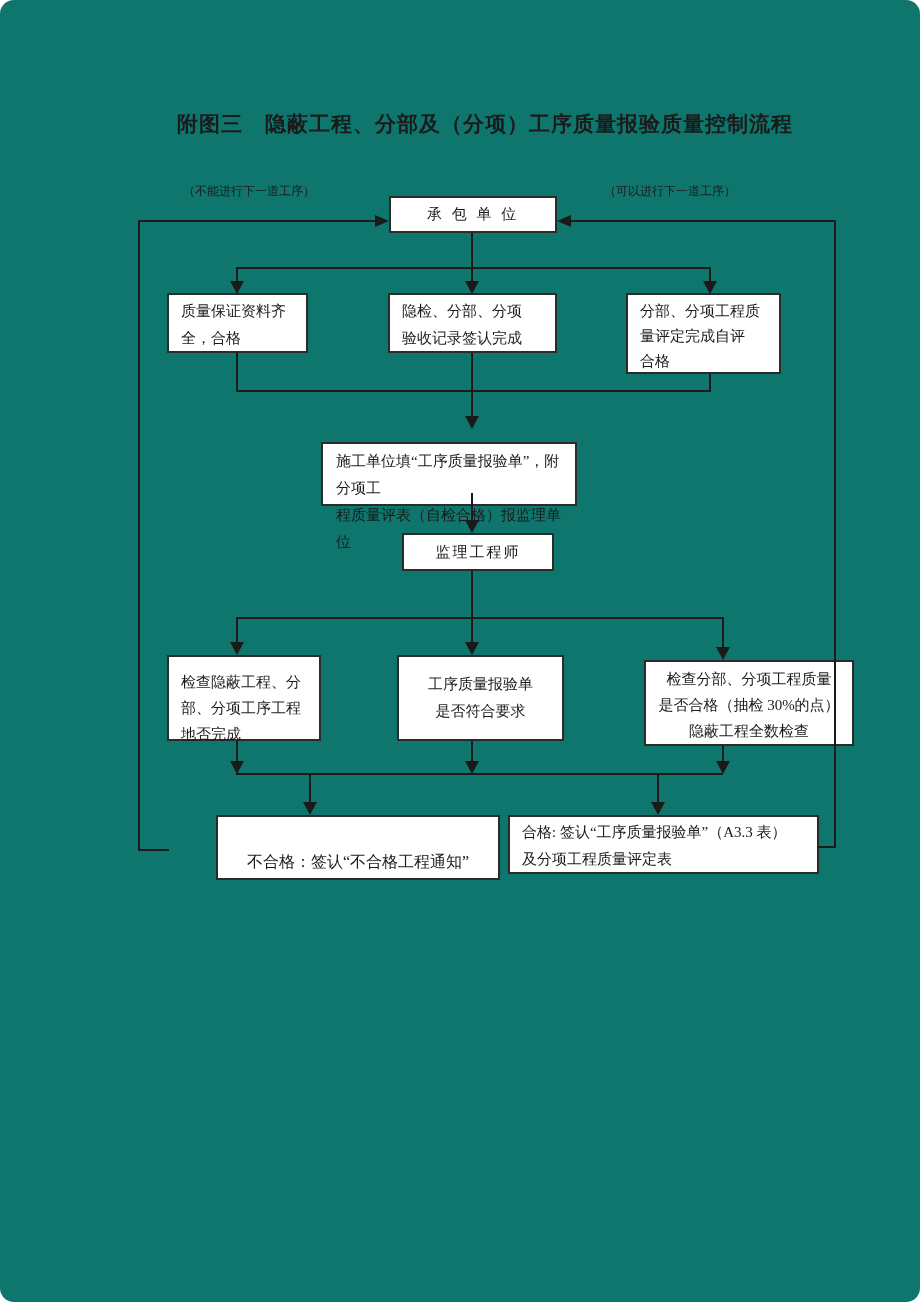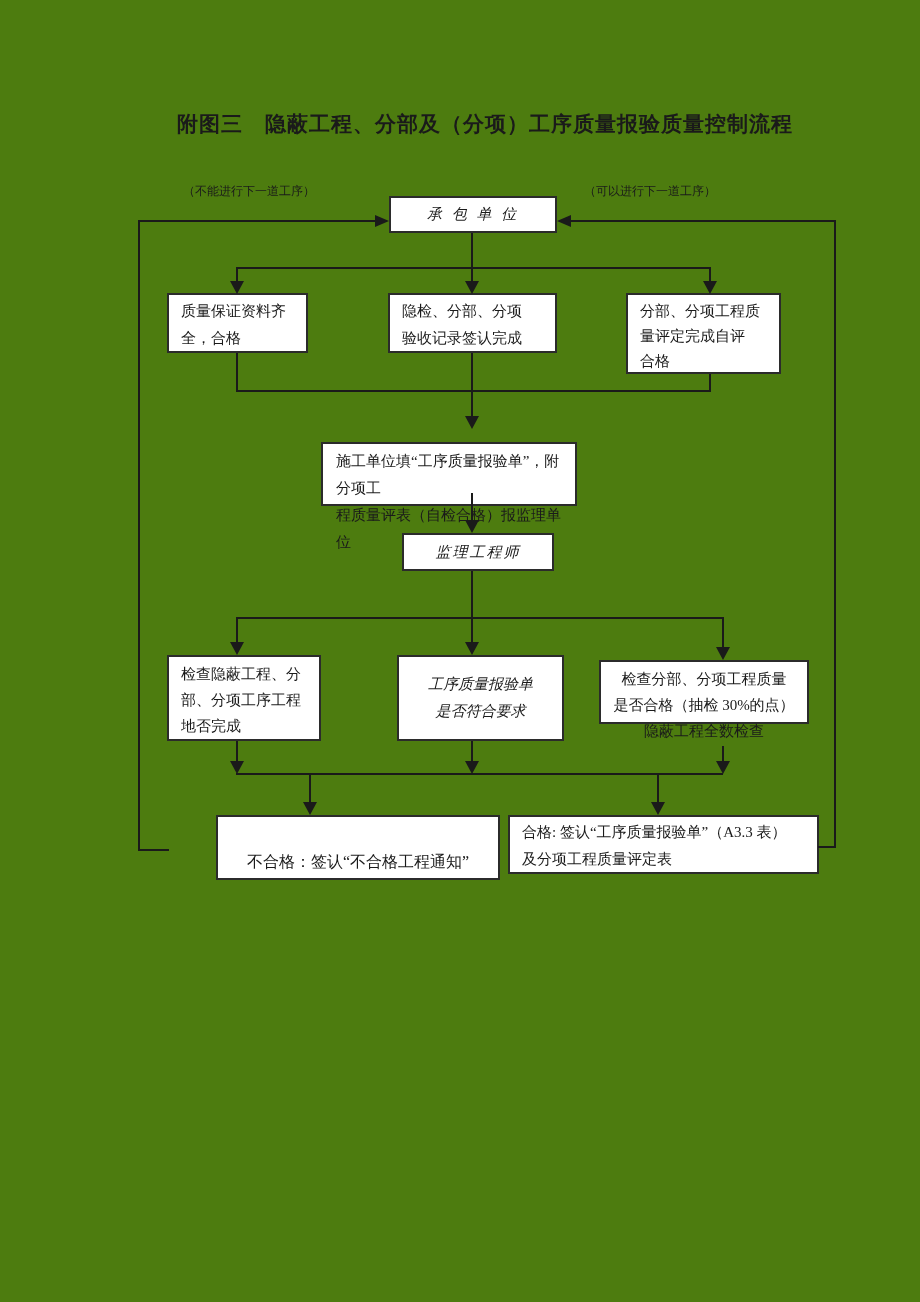--- a/index.html
+++ b/index.html
@@ -1,71 +1,72 @@
 <!DOCTYPE html>
 <html><head>
 <meta charset="utf-8">
 <style>
   html,body{margin:0;padding:0;background:#ffffff;}
   .canvas{
-    position:relative;width:920px;height:1302px;background:#4d7c0f;
+    position:relative;width:920px;height:1302px;background:#0f766e;
     font-family:"Liberation Serif","DejaVu Serif",serif;color:#1a1a1a;
     overflow:hidden;
+    border-radius:14px;
   }
   .title{
     position:absolute;left:50px;top:110px;width:870px;
     text-align:center;font-size:21px;font-weight:700;letter-spacing:1px;
   }
   .note{position:absolute;font-size:12px;top:183px;white-space:nowrap;}
   .box{
     position:absolute;box-sizing:border-box;border:2px solid #2b2b2b;background:#fff;
     font-size:15px;line-height:27px;white-space:pre-line;
   }
   .pad{padding:3px 12px;}
-  .center{display:flex;align-items:center;justify-content:center;text-align:center;font-style:italic;}
+  .center{display:flex;align-items:center;justify-content:center;text-align:center;}
   .hl{position:absolute;height:2px;background:#1a1a1a;}
   .vl{position:absolute;width:2px;background:#1a1a1a;}
   .ad{position:absolute;width:0;height:0;border-left:7px solid transparent;border-right:7px solid transparent;border-top:13px solid #1a1a1a;}
   .ar{position:absolute;width:0;height:0;border-top:6px solid transparent;border-bottom:6px solid transparent;border-left:14px solid #1a1a1a;}
   .al{position:absolute;width:0;height:0;border-top:6px solid transparent;border-bottom:6px solid transparent;border-right:14px solid #1a1a1a;}
 </style>
 </head>
 <body>
 
 <div class="canvas">
 
   <div class="title">附图三　隐蔽工程、分部及（分项）工序质量报验质量控制流程</div>
   <div class="note" style="left:183px;">（不能进行下一道工序）</div>
-  <div class="note" style="left:584px;">（可以进行下一道工序）</div>
+  <div class="note" style="left:604px;">（可以进行下一道工序）</div>
 
   <div class="box center" style="left:389px;top:196px;width:168px;height:37px;letter-spacing:3px;">承 包 单 位</div>
 
   <div class="box pad" style="left:167px;top:293px;width:141px;height:60px;">质量保证资料齐
 全，合格</div>
 
   <div class="box pad" style="left:388px;top:293px;width:169px;height:60px;">隐检、分部、分项
 验收记录签认完成</div>
 
   <div class="box pad" style="left:626px;top:293px;width:155px;height:81px;line-height:25px;padding-top:4px;">分部、分项工程质
 量评定完成自评
 合格</div>
 
   <div class="box" style="left:321px;top:442px;width:256px;height:64px;padding:4px 13px;">施工单位填“工序质量报验单”，附分项工
 程质量评表（自检合格）报监理单位</div>
 
   <div class="box center" style="left:402px;top:533px;width:152px;height:38px;letter-spacing:2px;">监理工程师</div>
 
-  <div class="box pad" style="left:167px;top:655px;width:154px;height:86px;line-height:26px;padding-top:4px;">检查隐蔽工程、分
+  <div class="box pad" style="left:167px;top:655px;width:154px;height:86px;line-height:26px;padding-top:12px;">检查隐蔽工程、分
 部、分项工序工程
 地否完成</div>
 
   <div class="box center" style="left:397px;top:655px;width:167px;height:86px;line-height:27px;">工序质量报验单
 是否符合要求</div>
 
-  <div class="box" style="left:599px;top:660px;width:210px;height:64px;line-height:26px;padding:4px 2px;text-align:center;">检查分部、分项工程质量
+  <div class="box" style="left:644px;top:660px;width:210px;height:86px;line-height:26px;padding:4px 2px;text-align:center;">检查分部、分项工程质量
 是否合格（抽检 30%的点）
 隐蔽工程全数检查</div>
 
   <div class="box" style="left:169px;top:815px;width:284px;height:65px;font-size:16px;text-align:center;padding-top:31px;margin-left:47px;">不合格：签认“不合格工程通知”</div>
 
   <div class="box" style="left:508px;top:815px;width:311px;height:59px;padding:2px 12px;">合格: 签认“工序质量报验单”（A3.3 表）
 及分项工程质量评定表</div>
 
   <div class="hl" style="left:139px;top:220px;width:236px;"></div>
   <div class="ar" style="left:375px;top:215px;"></div>

